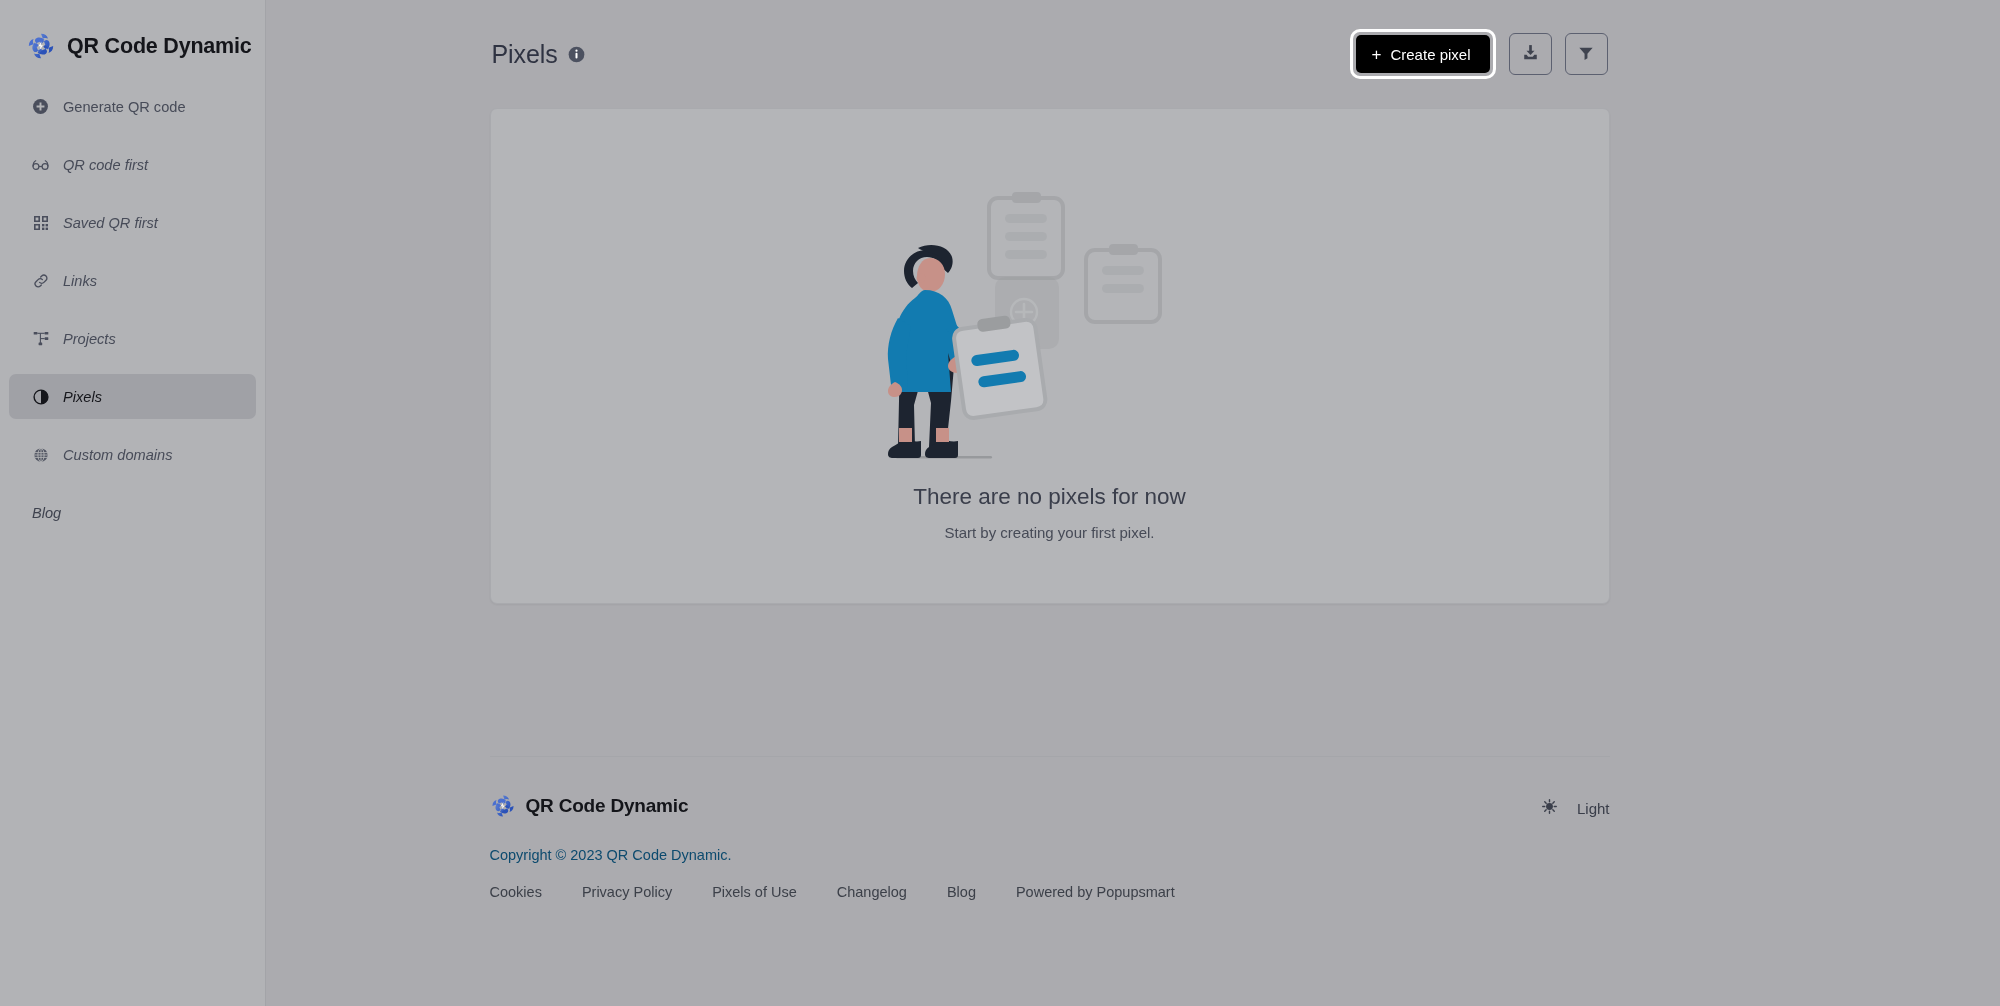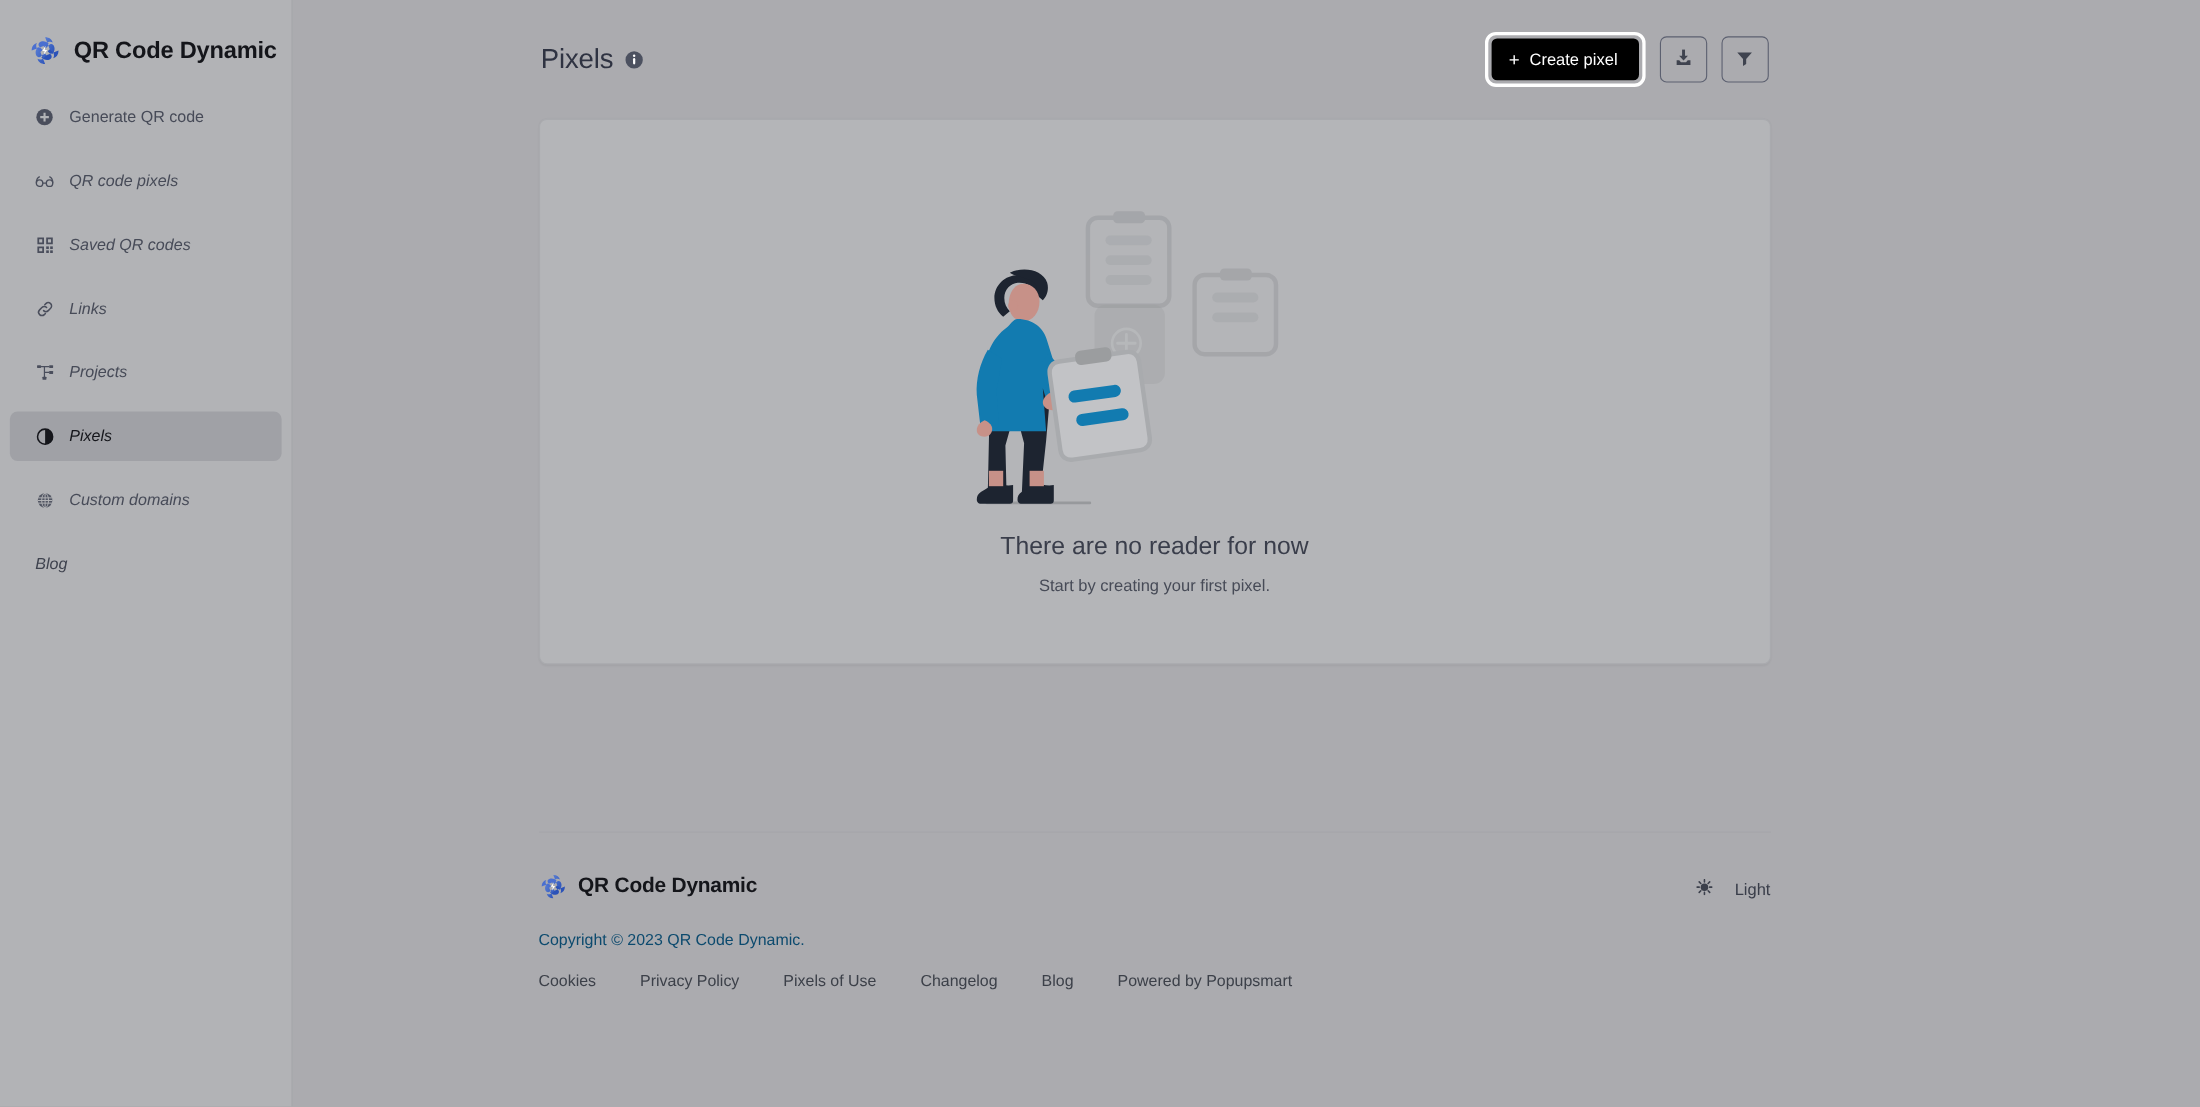--- a/index.html
+++ b/index.html
@@ -141,36 +141,36 @@
       <div class="nav-item">
         <span class="nav-icon">
           <svg viewBox="0 0 18 14" width="18" height="14" fill="none" stroke="currentColor" stroke-width="1.3">
             <circle cx="4.2" cy="8.6" r="3.1"></circle>
             <circle cx="13.8" cy="8.6" r="3.1"></circle>
             <path d="M7.3 8.6h3.4"></path>
             <path d="M1.1 8.6C1.1 5 2.2 3 4.4 2.2"></path>
             <path d="M16.9 8.6C16.9 5 15.8 3 13.6 2.2"></path>
           </svg>
         </span>
-        <span class="nav-label">QR code pixels</span>
+        <span class="nav-label">QR code first</span>
       </div>
 
       <div class="nav-item">
         <span class="nav-icon">
           <svg viewBox="0 0 16 16" width="16" height="16" fill="currentColor">
             <path d="M1 1h6v6H1V1zm1.6 1.6v2.8h2.8V2.6H2.6z"></path>
             <path d="M9 1h6v6H9V1zm1.6 1.6v2.8h2.8V2.6h-2.8z"></path>
             <path d="M1 9h6v6H1V9zm1.6 1.6v2.8h2.8v-2.8H2.6z"></path>
             <rect x="9" y="9" width="2.4" height="2.4"></rect>
               <rect x="12.6" y="9" width="2.4" height="2.4"></rect>
             <rect x="9" y="12.6" width="2.4" height="2.4"></rect>
               <rect x="12.6" y="12.6" width="2.4" height="2.4"></rect>
           </svg>
         </span>
-        <span class="nav-label">Saved QR codes</span>
+        <span class="nav-label">Saved QR first</span>
       </div>
 
       <div class="nav-item">
         <span class="nav-icon">
           <svg viewBox="0 0 16 16" width="16" height="16" fill="none" stroke="currentColor" stroke-width="1.35" stroke-linecap="round">
             <path d="M6.6 9.4a3 3 0 0 0 4.3 0l2.1-2.1a3 3 0 0 0-4.3-4.3l-1 1"></path>
             <path d="M9.4 6.6a3 3 0 0 0-4.3 0L3 8.7a3 3 0 0 0 4.3 4.3l1-1"></path>
           </svg>
         </span>
         <span class="nav-label">Links</span>
@@ -322,21 +322,21 @@
             </g>
 
             <g transform="rotate(-8 140 205)">
               <path d="M96 150h62c6 0 10 4 10 10v70c0 6-4 10-10 10H96c-6 0-10-4-10-10v-70c0-6 4-10 10-10z" fill="#c2c3c6" stroke="#a9abae" stroke-width="4"></path>
               <rect x="111" y="143" width="33" height="13" rx="5" fill="#9b9d9f"></rect>
               <rect x="100" y="178" width="48" height="11" rx="5.5" fill="#127bb0"></rect>
               <rect x="104" y="200" width="48" height="11" rx="5.5" fill="#127bb0"></rect>
             </g>
           </svg>
         </span>
-        <div class="empty-title">There are no reader for now</div>
+        <div class="empty-title">There are no pixels for now</div>
         <div class="empty-sub">Start by creating your first pixel.</div>
       </section>
 
       <footer class="footer">
         <div class="footer-top">
           <div class="footer-brand">
             <span class="footer-logo">
               <svg viewBox="0 0 32 32" width="26" height="26" aria-hidden="true">
                 <defs>
                   <linearGradient id="lg2" x1="0" y1="0" x2="1" y2="1">

